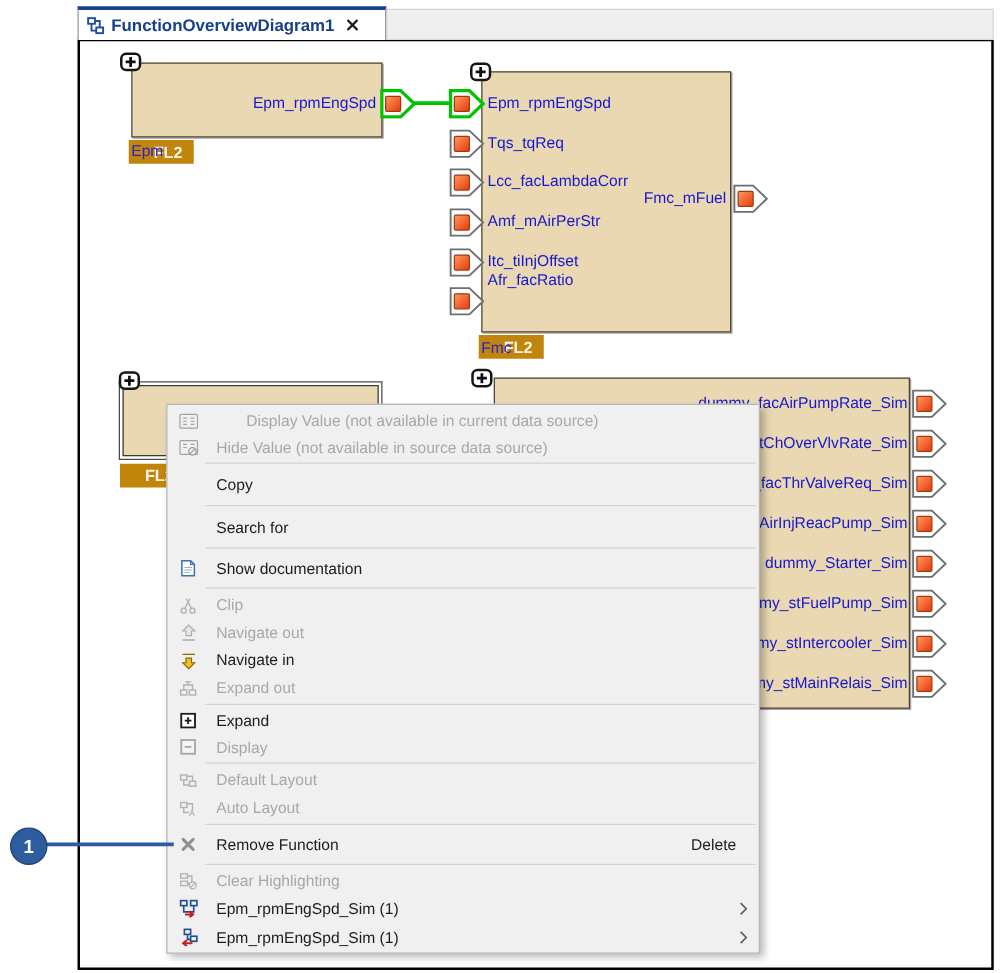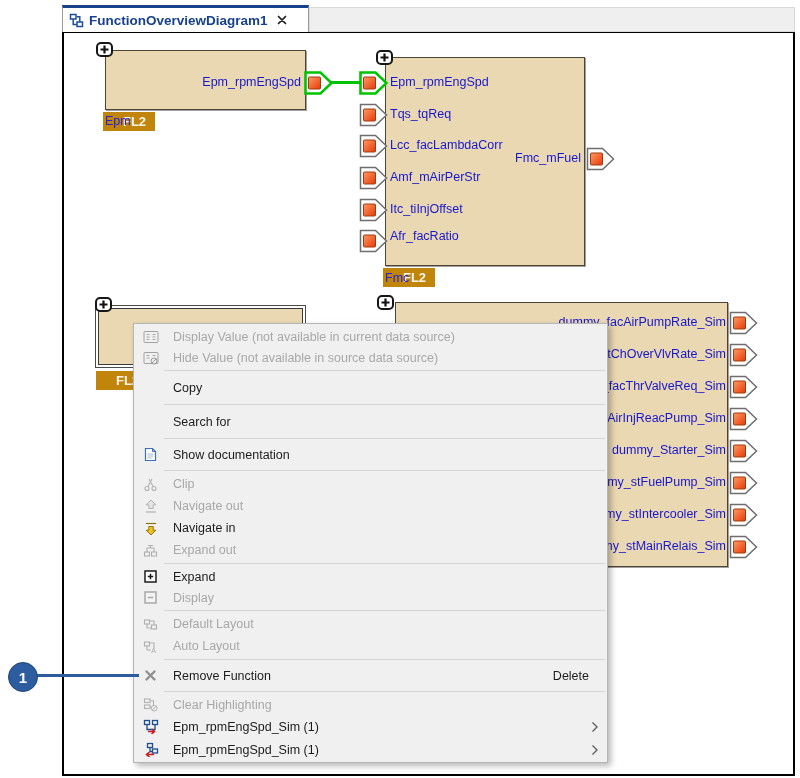--- a/index.html
+++ b/index.html
@@ -150,21 +150,21 @@
       <div class="abs sig-label" style="left: 390px; top: 170px;">Amf_mAirPerStr</div>
       <div class="abs port" style="left: 359px; top: 198px; pointer-events: auto;"><svg width="29" height="24" viewBox="0 0 29 24">
           <polygon points="1.5,1.5 16.5,1.5 27.5,12 16.5,22.5 1.5,22.5" fill="#fff" stroke="#6e6e6e" stroke-width="1.5"></polygon>
           <rect x="4.5" y="6" width="12" height="12" rx="1" fill="url(#portGrad)" stroke="#a03a10"></rect>
         </svg></div>
       <div class="abs sig-label" style="left: 390px; top: 202px;">Itc_tiInjOffset</div>
       <div class="abs port" style="left: 359px; top: 229px; pointer-events: auto;"><svg width="29" height="24" viewBox="0 0 29 24">
           <polygon points="1.5,1.5 16.5,1.5 27.5,12 16.5,22.5 1.5,22.5" fill="#fff" stroke="#6e6e6e" stroke-width="1.5"></polygon>
           <rect x="4.5" y="6" width="12" height="12" rx="1" fill="url(#portGrad)" stroke="#a03a10"></rect>
         </svg></div>
-      <div class="abs sig-label" style="left: 390px; top: 229px;">Afr_facRatio</div>
+      <div class="abs sig-label" style="left: 390px; top: 217px;">Afr_facRatio</div>
       <div class="abs port" style="left: 586px; top: 147px; pointer-events: auto;"><svg width="29" height="24" viewBox="0 0 29 24">
           <polygon points="1.5,1.5 16.5,1.5 27.5,12 16.5,22.5 1.5,22.5" fill="#fff" stroke="#6e6e6e" stroke-width="1.5"></polygon>
           <rect x="4.5" y="6" width="12" height="12" rx="1" fill="url(#portGrad)" stroke="#a03a10"></rect>
         </svg></div>
       <div class="abs port" style="left: 729px; top: 311px; pointer-events: auto;"><svg width="29" height="24" viewBox="0 0 29 24">
           <polygon points="1.5,1.5 16.5,1.5 27.5,12 16.5,22.5 1.5,22.5" fill="#fff" stroke="#6e6e6e" stroke-width="1.5"></polygon>
           <rect x="4.5" y="6" width="12" height="12" rx="1" fill="url(#portGrad)" stroke="#a03a10"></rect>
         </svg></div>
       <div class="abs sig-label right" style="left: 400px; top: 315px; width: 326px;">dummy_facAirPumpRate_Sim</div>
       <div class="abs port" style="left: 729px; top: 343px; pointer-events: auto;"><svg width="29" height="24" viewBox="0 0 29 24">
@@ -198,21 +198,21 @@
         </svg></div>
       <div class="abs sig-label right" style="left: 400px; top: 507px; width: 326px;">dummy_stIntercooler_Sim</div>
       <div class="abs port" style="left: 729px; top: 535px; pointer-events: auto;"><svg width="29" height="24" viewBox="0 0 29 24">
           <polygon points="1.5,1.5 16.5,1.5 27.5,12 16.5,22.5 1.5,22.5" fill="#fff" stroke="#6e6e6e" stroke-width="1.5"></polygon>
           <rect x="4.5" y="6" width="12" height="12" rx="1" fill="url(#portGrad)" stroke="#a03a10"></rect>
         </svg></div>
       <div class="abs sig-label right" style="left: 400px; top: 539px; width: 326px;">dummy_stMainRelais_Sim</div>
     </div>
 
   <div class="abs menu" id="context-menu">
-      <div class="menu-item disabled" style="height: 21px;">
+      <div class="menu-item disabled" style="height: 21px; gap: 24px;">
         <span class="mi-icon">
           <svg width="16" height="14" viewBox="0 0 16 14">
             <g fill="none" stroke="#a2a2a2">
               <rect x="1" y="1.5" width="14" height="11" rx="1"></rect>
               <path d="M3.5 4.5h3M3.5 7h3M3.5 9.5h3M9.5 4.5h3M9.5 7h3M9.5 9.5h3" stroke-width="0.9"></path>
             </g>
           </svg>
         </span>
         <span class="mi-label">Display Value (not available in current data source)</span>
       </div>

